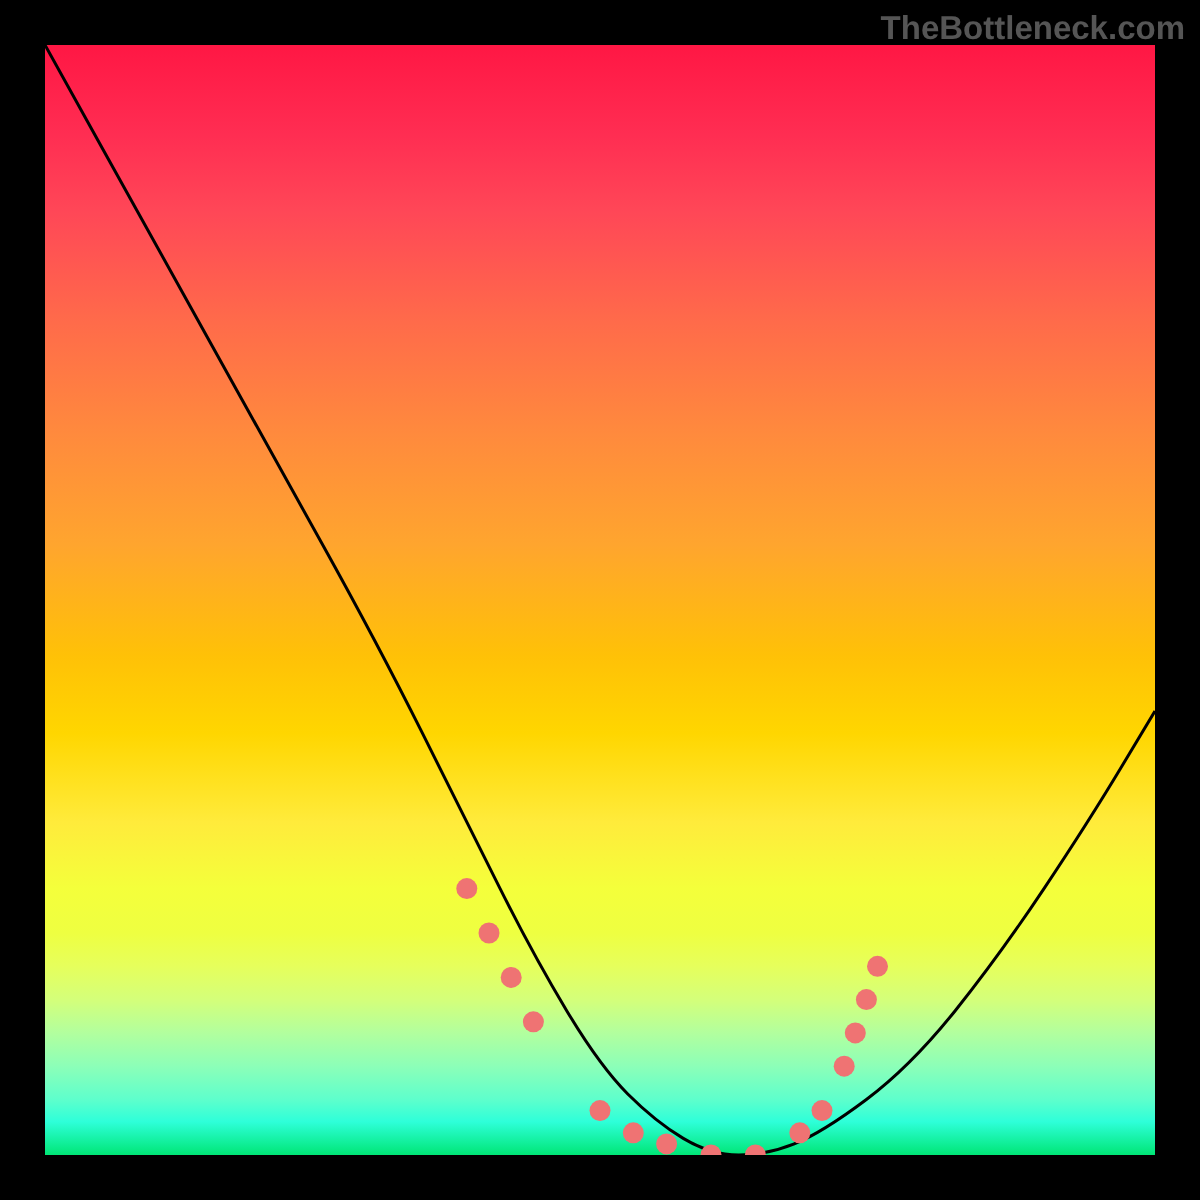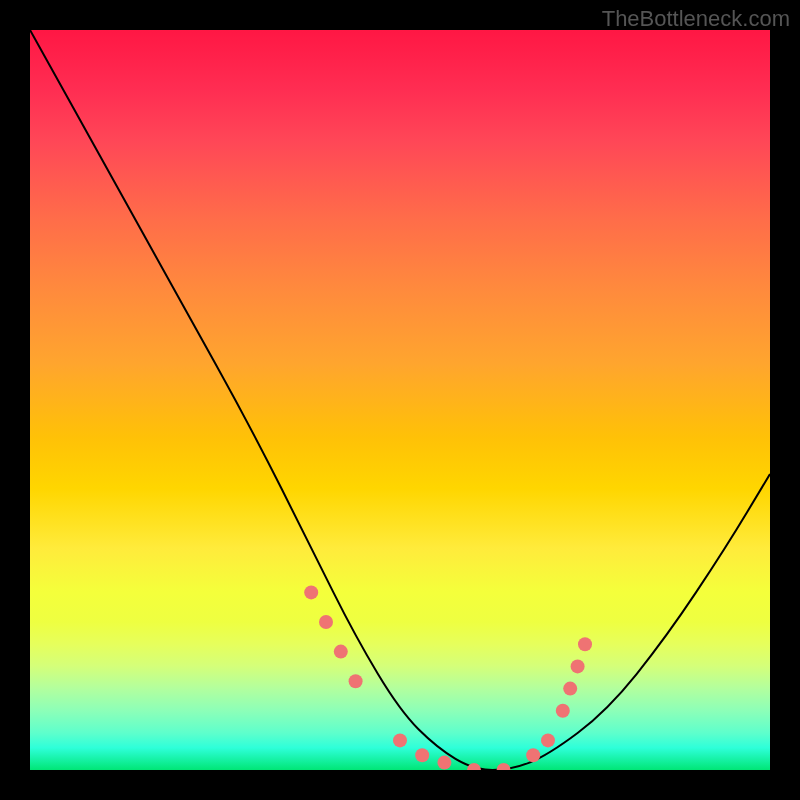--- a/index.html
+++ b/index.html
@@ -10,21 +10,21 @@
     position: relative;
     overflow: hidden;
     font-family: Arial, sans-serif;
   }
   .watermark {
     position: absolute;
     top: 6px;
     right: 10px;
     color: #555;
     font-size: 22px;
-    font-weight: normal;
+    font-weight: bold;
     z-index: 10;
   }
   .gradient-panel {
     position: absolute;
     left: 30px;
     right: 30px;
     top: 30px;
     bottom: 30px;
     background: linear-gradient(to bottom,
       #ff1744 0%,

